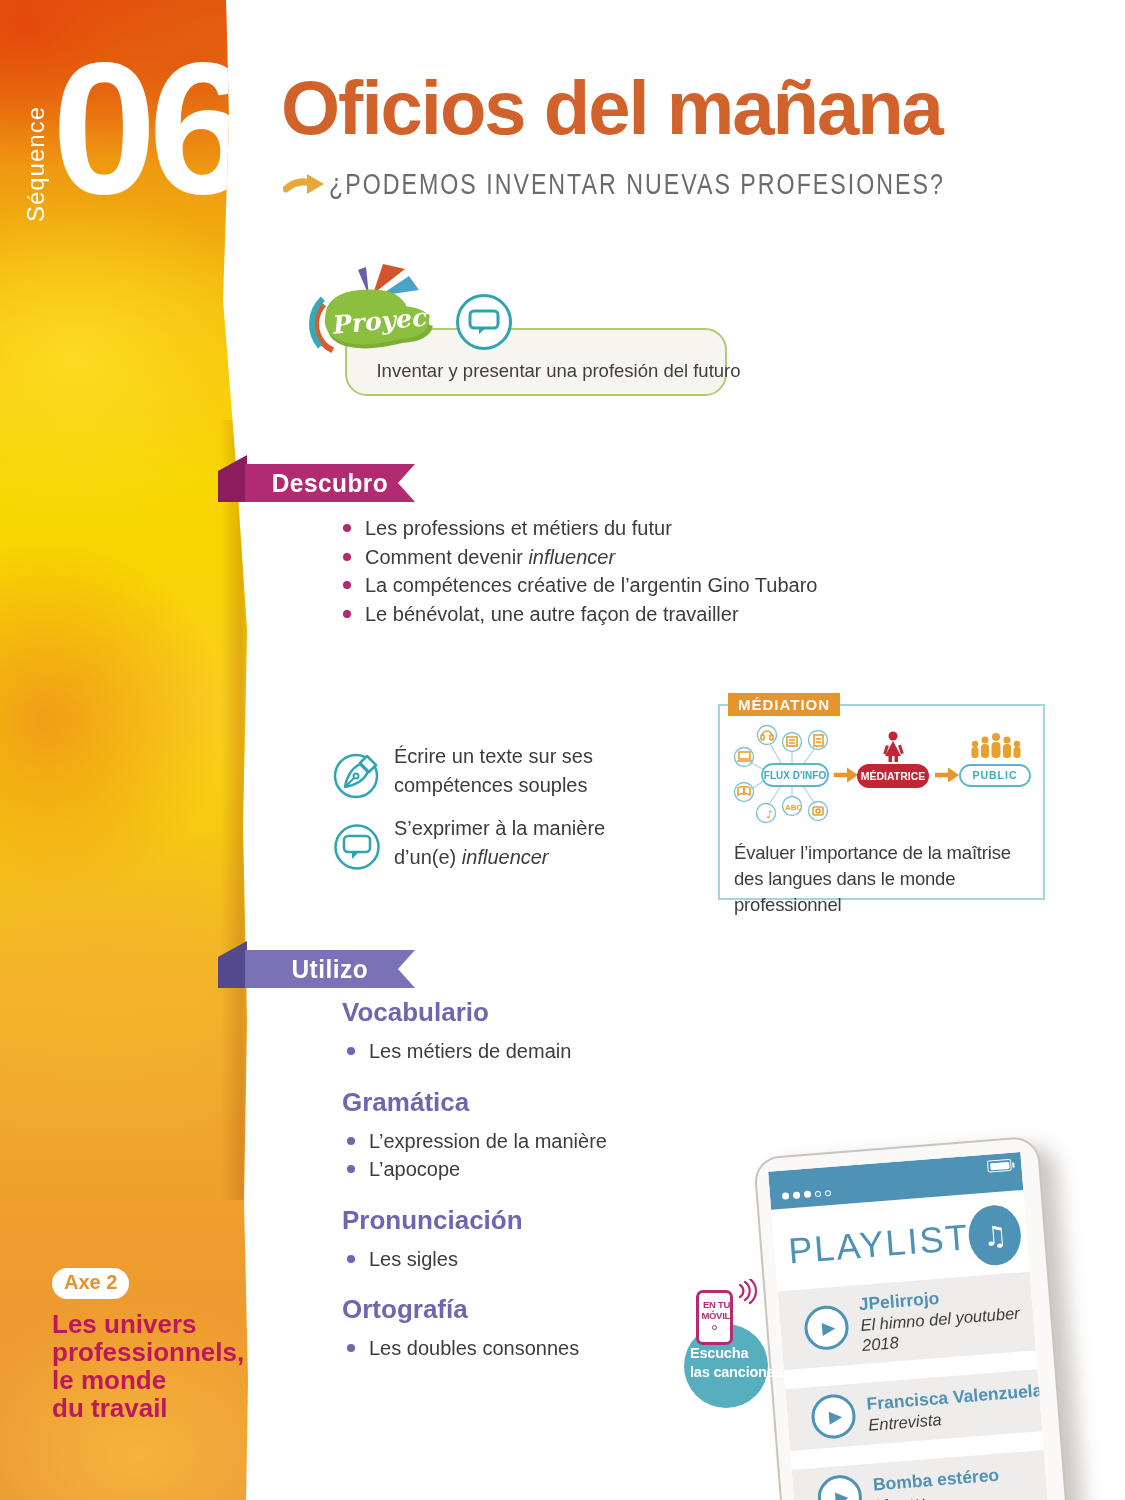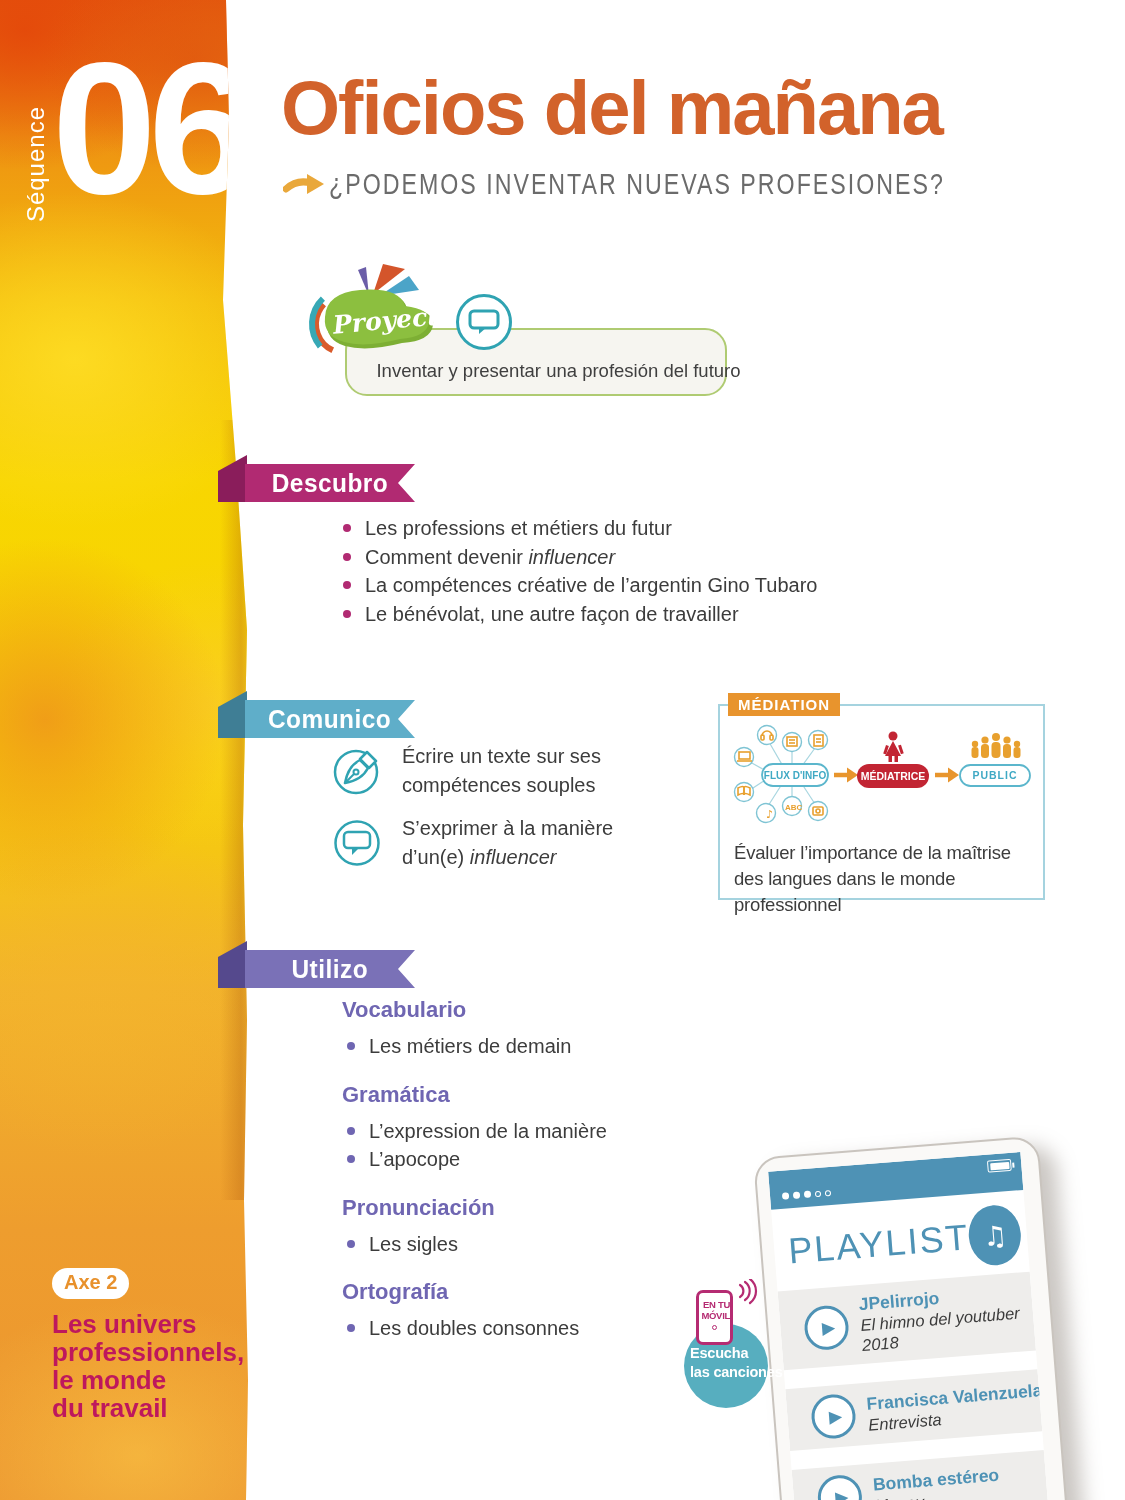--- a/index.html
+++ b/index.html
@@ -51,35 +51,35 @@
     display:flex; align-items:center; justify-content:center; }
   .ribbon .band span { color:#fff; font-size:26px; font-weight:700; letter-spacing:.5px; transform:scaleX(.94); }
 
   
   ul.bullets { list-style:none; }
   ul.bullets li { position:relative; padding-left:27px; font-size:20px; line-height:28.5px; color:#3C3C3C; }
   ul.bullets li::before { content:""; position:absolute; left:5px; top:10px; width:8px; height:8px; border-radius:50%; background:var(--dot,#B12A72); }
   .descubro-list { position:absolute; left:338px; top:514px; --dot:#B12A72; }
 
   
-  .com-item { position:absolute; display:flex; gap:20px; align-items:center; }
+  .com-item { position:absolute; display:flex; gap:12px; align-items:flex-end; }
   .com-icon { flex:none; width:50px; height:50px; }
   .com-text { font-size:20px; line-height:29px; color:#3C3C3C; width:215px; }
 
   
   .mediation-box { position:absolute; left:718px; top:704px; width:327px; height:196px;
     border:2px solid #A5D3DF; background:#fff; }
   .mediation-tag { position:absolute; left:8px; top:-13px; background:#E8942D; color:#fff;
     font-size:15px; font-weight:700; letter-spacing:1px; padding:3px 10px; }
   .mediation-caption { position:absolute; left:14px; top:134px; width:302px;
     font-size:18.5px; line-height:26px; color:#3C3C3C; letter-spacing:-.2px; }
 
   
   .utilizo-content { position:absolute; left:342px; top:997px; width:360px; }
-  .u-head { color:#6F66B2; font-size:22px; font-weight:700; margin-bottom:9px; }
+  .u-head { color:#6F66B2; font-size:26px; font-weight:700; margin-bottom:9px; }
   .utilizo-content ul { margin-bottom:21px; --dot:#6F66B2; }
 
   
   .axe-tag { position:absolute; left:52px; top:1268px; background:#fff; color:#E8912C;
     font-size:20px; font-weight:700; padding:3px 12px 5px;border-radius:17px; }
   .axe-lines { position:absolute; left:52px; top:1310px; color:#be185d; font-size:26px; font-weight:700; line-height:28px; }
 
   
   .phone { position:absolute; left:753px; top:1158px; width:286px; height:480px;
     background:#FAF9F7; border:2px solid #C9C4BE; border-radius:26px;
@@ -160,26 +160,20 @@
       <span>Descubro</span>
     </div>
   </div>
   <ul class="bullets descubro-list">
     <li><span>Les professions et métiers du futur</span><i></i></li>
     <li><span>Comment devenir </span><i>influencer</i></li>
     <li><span>La compétences créative de l’argentin Gino Tubaro</span><i></i></li>
     <li><span>Le bénévolat, une autre façon de travailler</span><i></i></li>
   </ul>
 
-  <div class="ribbon" style="top:700px">
-    <div class="tail" style="background:#3F7E95"></div>
-    <div class="band" style="background:#5FAEC9">
-      <span>Comunico</span>
-    </div>
-  </div>
 
   <div class="com-item" style="left:332px; top:742px">
     <div class="com-icon">
       <svg width="50" height="50" viewBox="0 0 50 50">
         <circle cx="24" cy="26" r="21" fill="#fff" stroke="#2FA3B2" stroke-width="2.5"></circle>
         <polygon points="28,13 35,6 44,15 37,22" fill="#fff" stroke="#2FA3B2" stroke-width="2.5" stroke-linejoin="round"></polygon>
         <path d="M28,14 Q16,20 13,37 Q30,34 36,22 Z" fill="#fff" stroke="#2FA3B2" stroke-width="2.5" stroke-linejoin="round"></path>
         <circle cx="24" cy="26" r="2.5" fill="none" stroke="#2FA3B2" stroke-width="2"></circle>
         <line x1="22" y1="28" x2="14" y2="36" stroke="#2FA3B2" stroke-width="2"></line>
       </svg>

